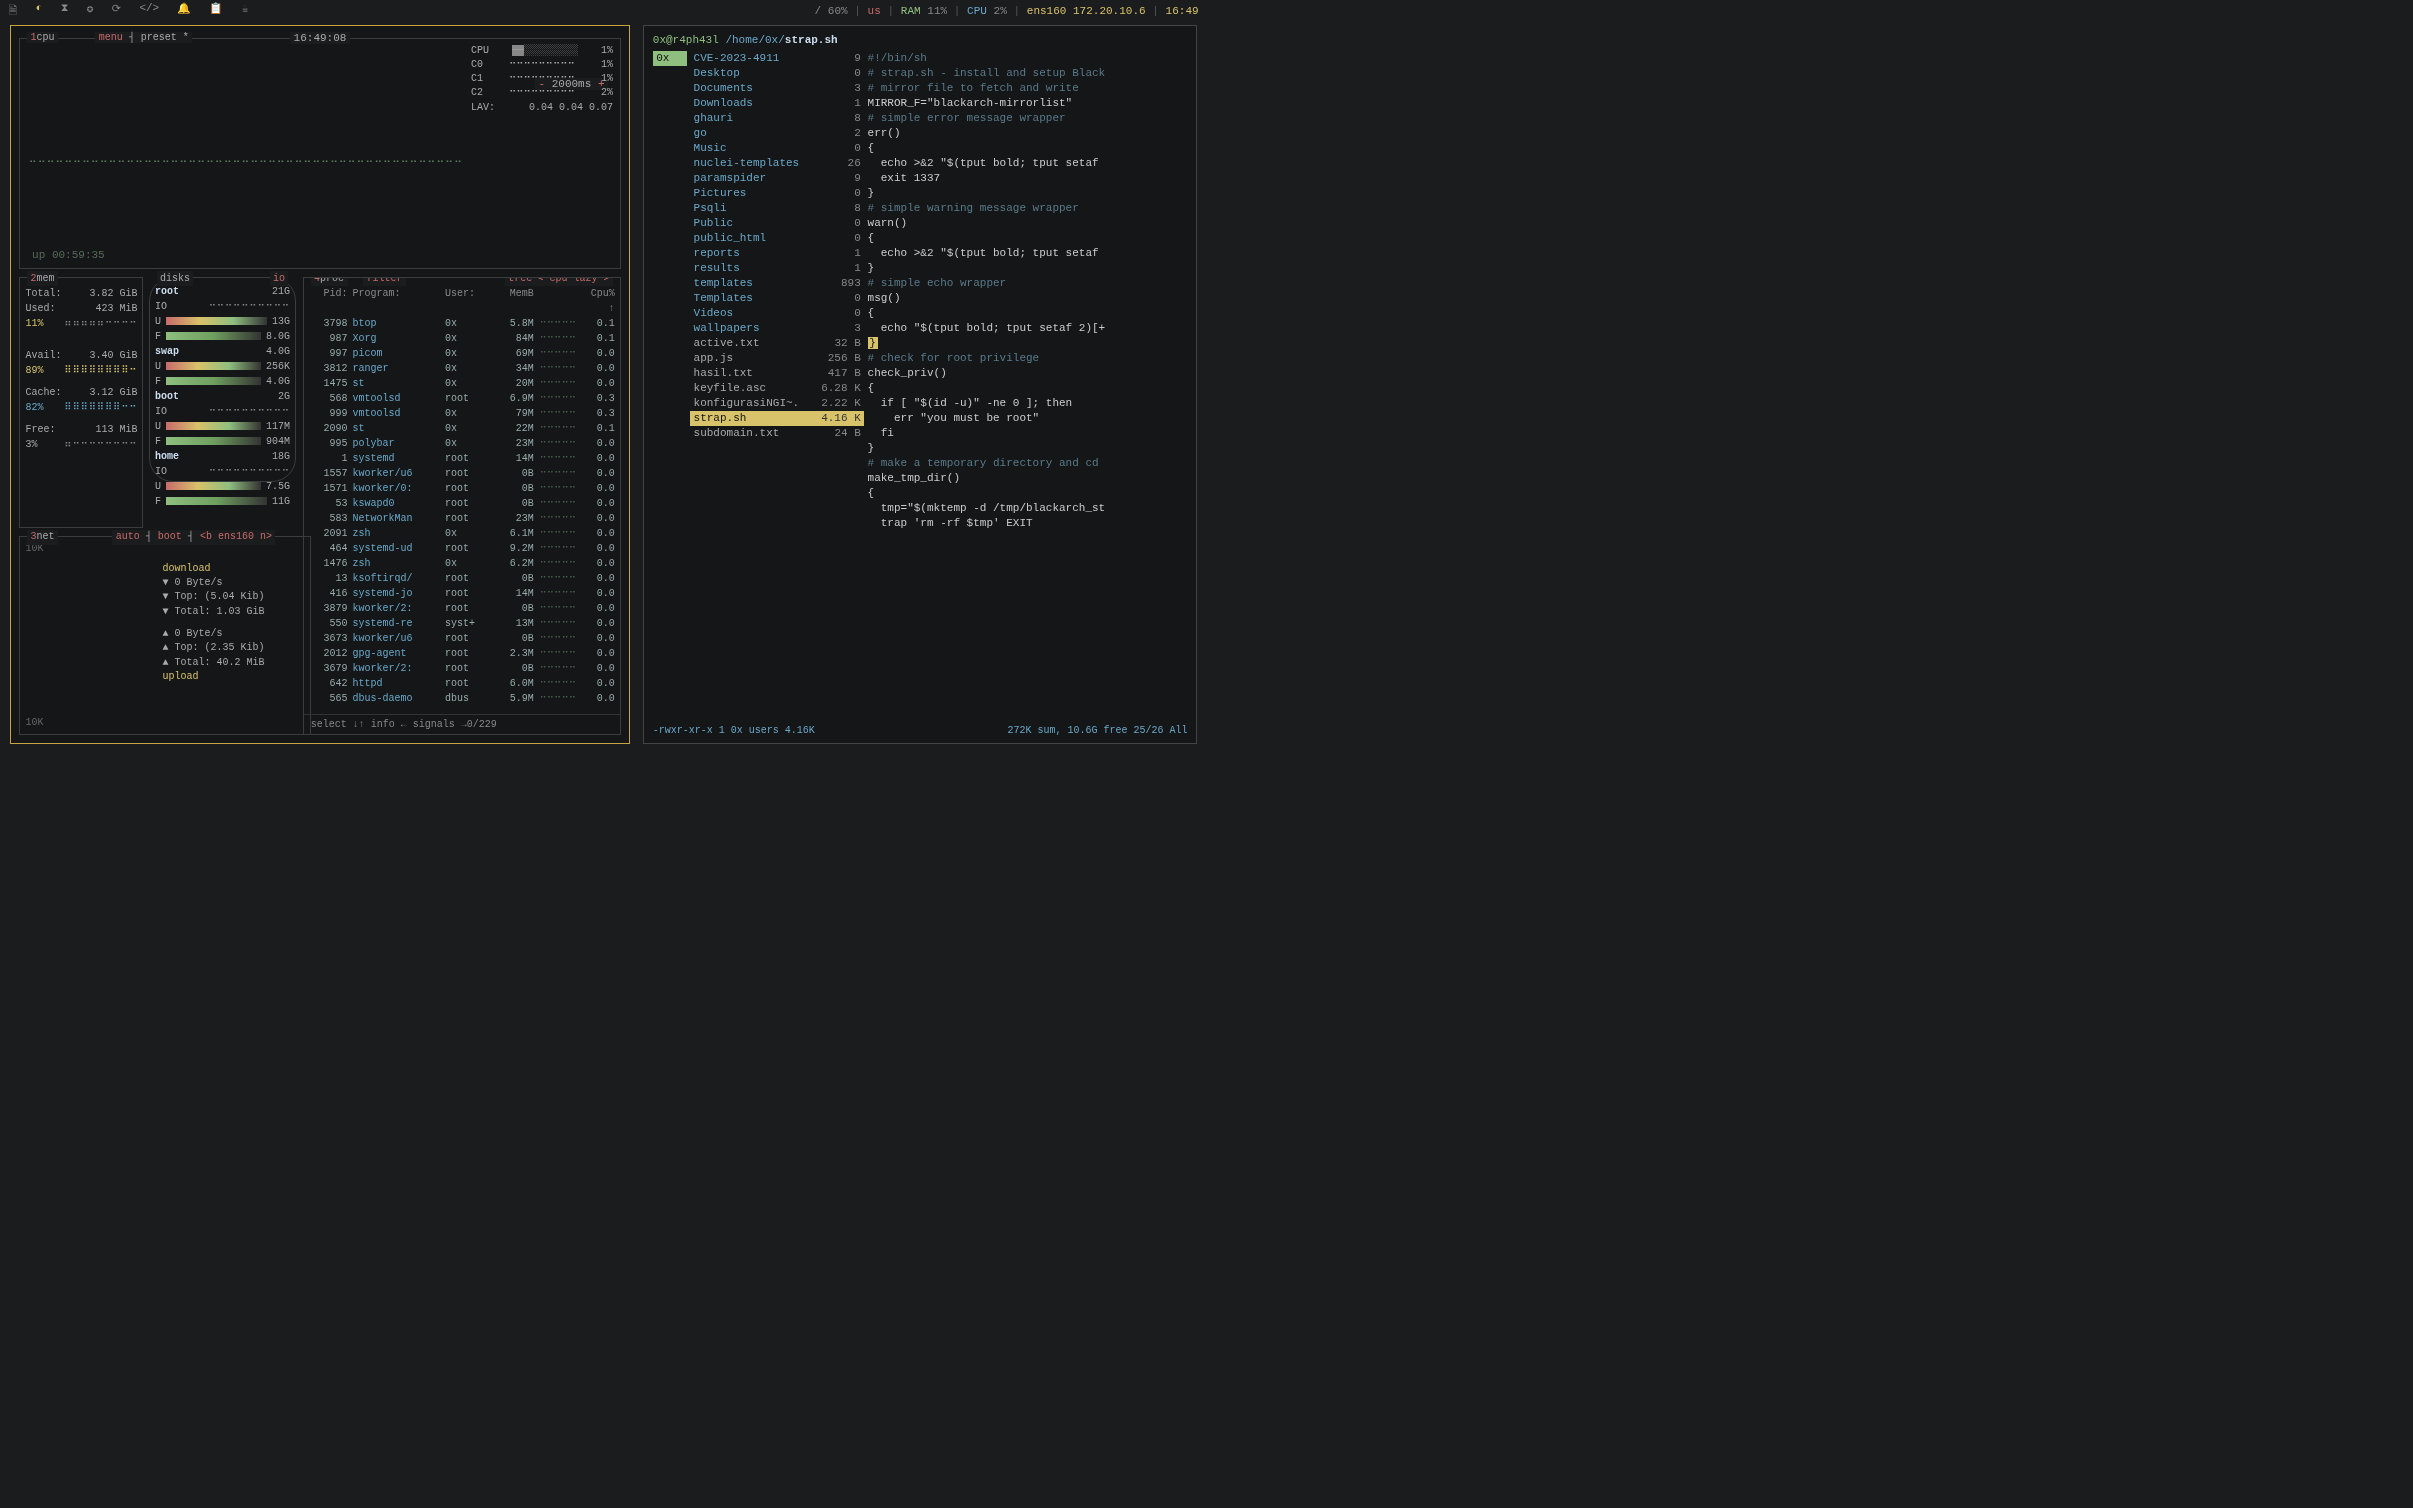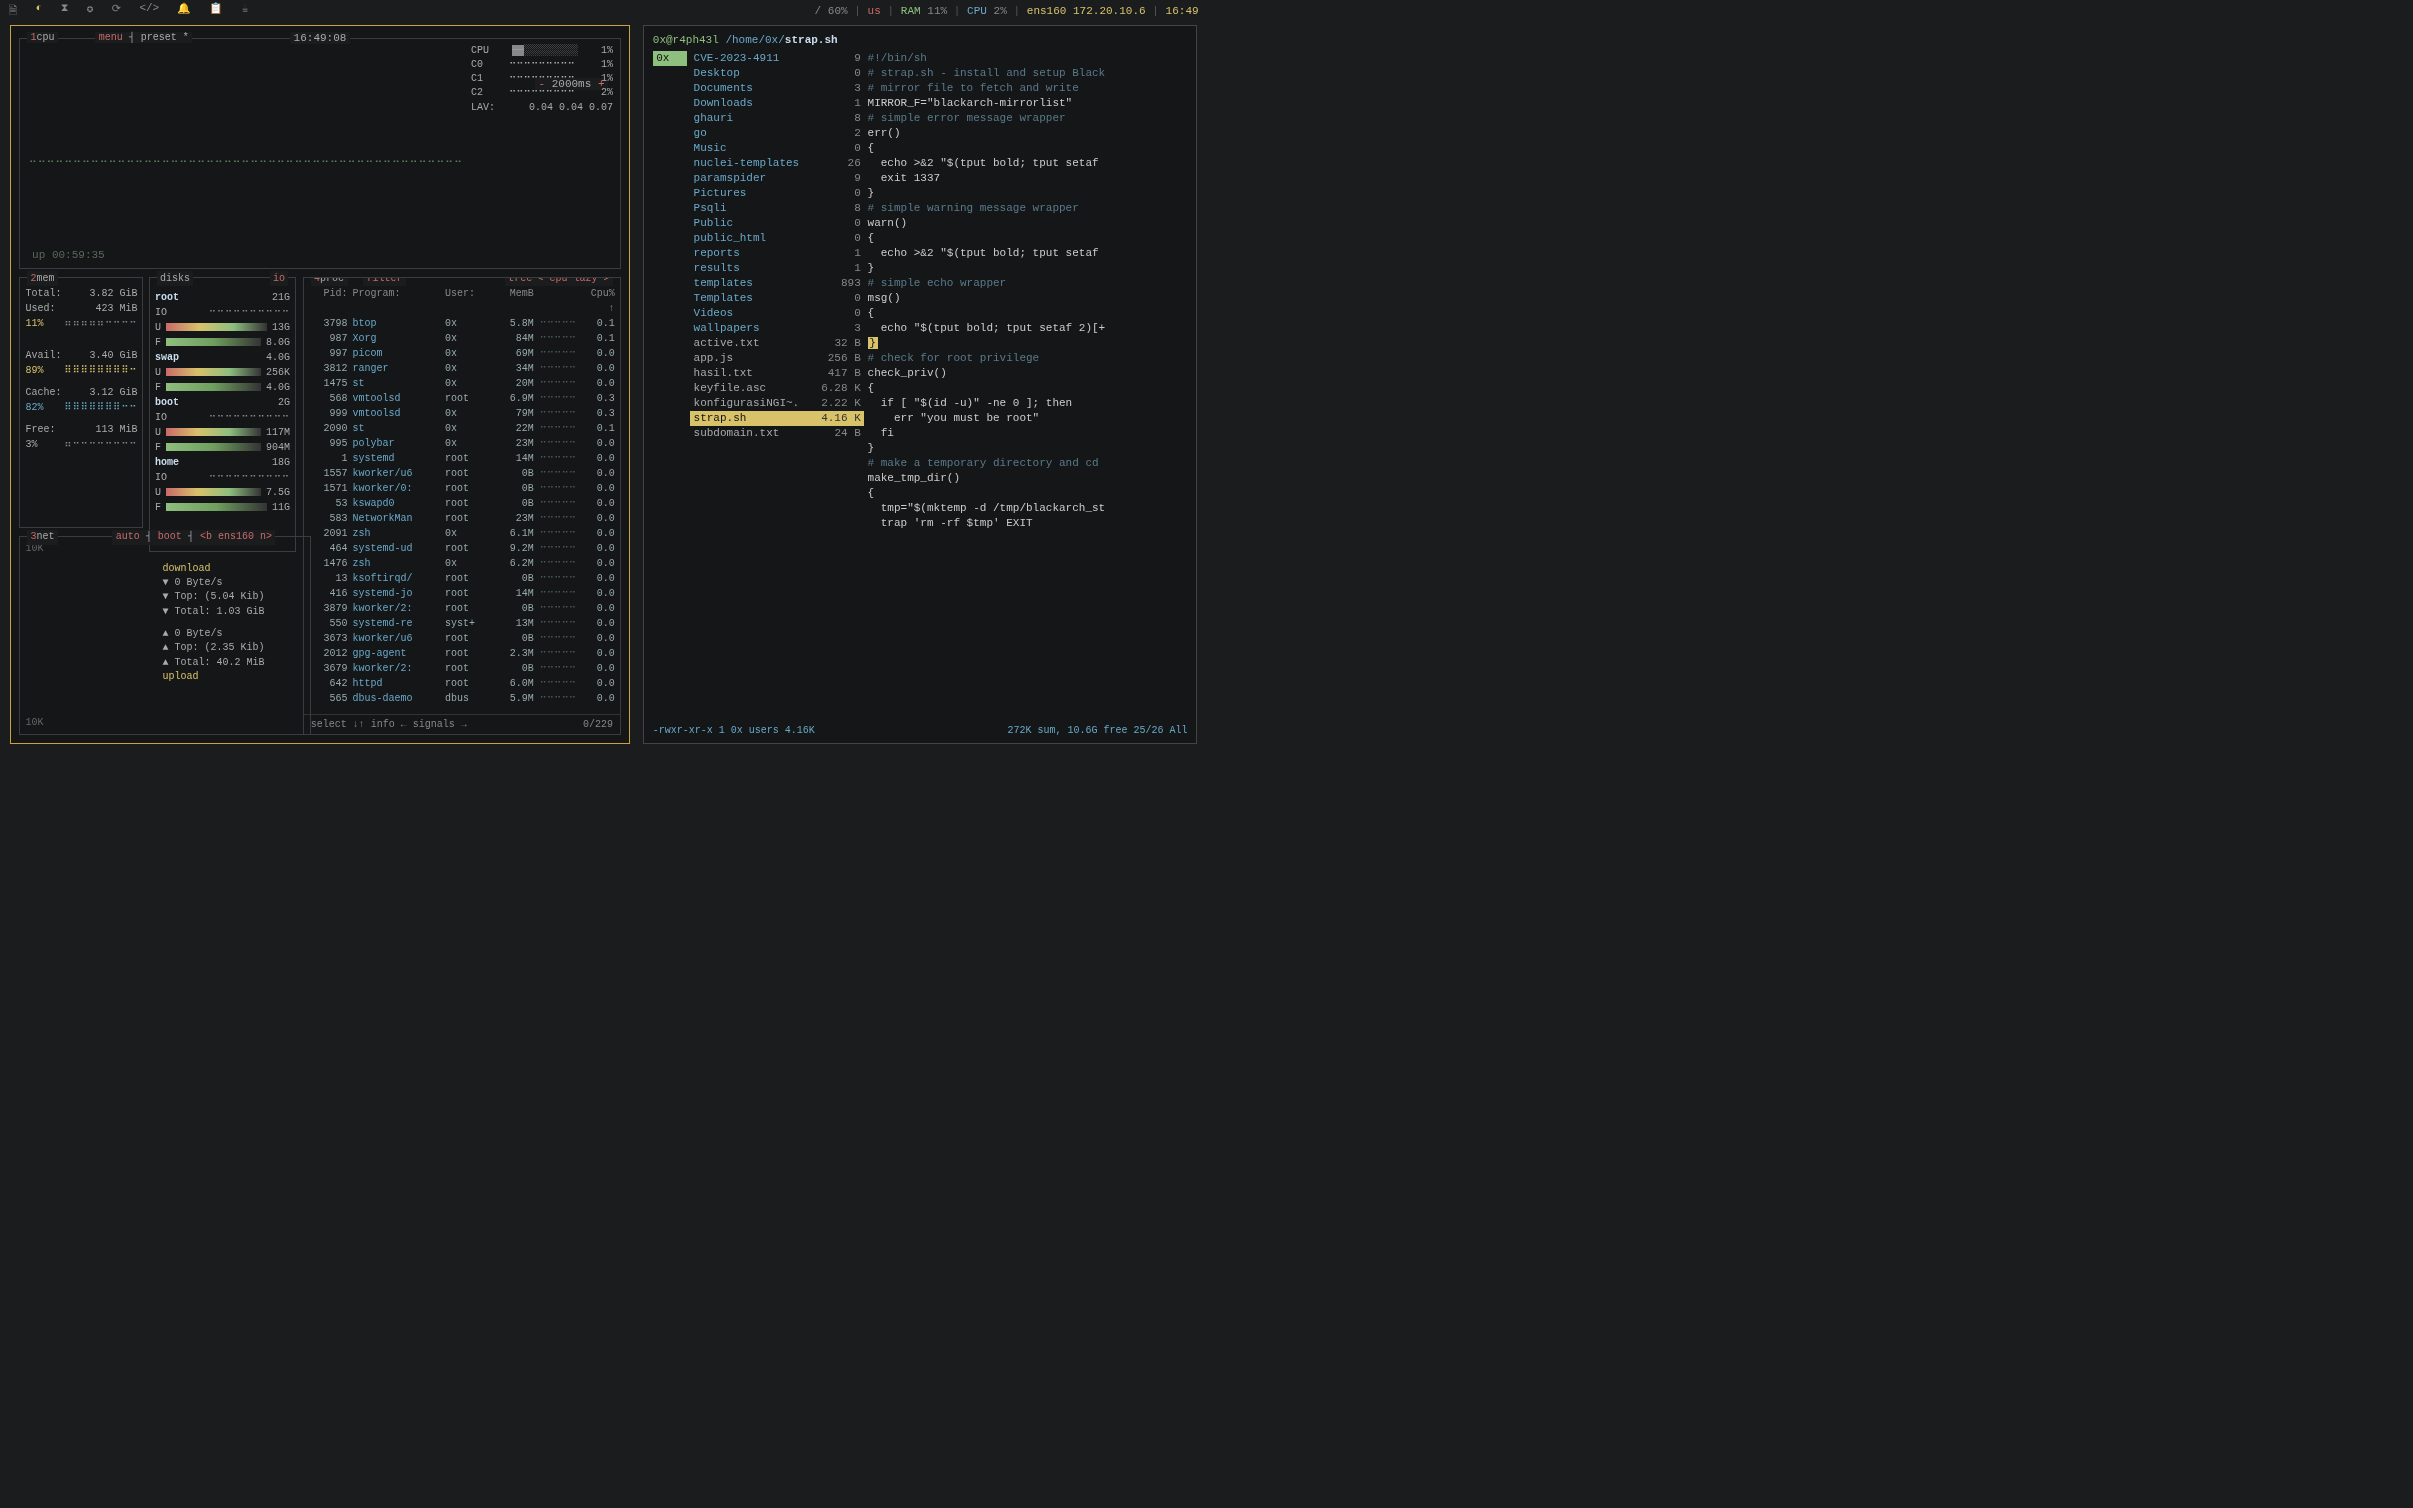--- a/index.html
+++ b/index.html
@@ -47,21 +47,21 @@
   #cpu-dots { position:absolute; left:8.4px; right:159px; top:117px; height:17px; overflow:hidden; color:#5f7f5f; letter-spacing:0.8px; }
 
   
   #box-mem { left:8.4px; top:251px; width:124px; height:251px; font-size:10px; line-height:15px; padding:8.4px 5px 0 5px; }
   #box-mem .row { display:flex; justify-content:space-between; }
   .pct-yel { color:#d8c26a; }
   .pct-cyn { color:#6aa8c8; }
   .dotline { color:#888; letter-spacing:0.8px; overflow:hidden; white-space:nowrap; }
 
   
-  #box-disks { left:138px; top:251px; width:147px; height:275px; font-size:10px; line-height:15px; padding:12px 5px 0 5px; }
+  #box-disks { left:138px; top:251px; width:147px; height:205px; font-size:10px; line-height:15px; padding:6px 5px 0 5px;border-radius:24px; }
   #box-disks .drow { display:flex; justify-content:space-between; }
   #box-disks .dbar { height:8.4px; background:linear-gradient(90deg,#c86a6a,#d8c26a,#8fbf7f,#333); margin:0.8px 0; }
 
   
   #box-net { left:8.4px; top:510px; right:318px; bottom:8.4px; font-size:10px; line-height:14.2px; padding:5px; }
   #net-stats { position:absolute; left:142px; top:25px; }
   #net-stats .nrow { white-space:pre; }
   .tri-d::before{content:'▼ ';}
   .tri-u::before{content:'▲ ';}
 
@@ -70,21 +70,21 @@
   #proc-head { display:flex; color:#888; }
   #proc-head span { display:inline-block; }
   .col-pid{width:40px;text-align:right;}
   .col-prog{width:101px;padding-left:5px;}
   .col-user{width:46px;}
   .col-mem{width:46px;text-align:right;}
   .col-dots{width:50px;text-align:center;color:#4a5a4a;}
   .col-cpu{width:34px;text-align:right;}
   #proc-rows .prow { display:flex; color:#9aa; }
   #proc-rows .prow .col-prog { color:#6aa8c8; }
-  #proc-footer { position:absolute; bottom:0; left:0; right:0; display:flex; justify-content:space-between; padding:1.7px 6.7px; color:#888; border-top:0.8px solid #333; }
+  #proc-footer { position:absolute; bottom:0; left:0; right:0; display:flex; justify-content:flex-start; padding:1.7px 6.7px; color:#888; border-top:0.8px solid #333; }
 
   
   #ranger { padding:6.7px 8.4px; font-size:11px; line-height:15px; }
   #ranger-path { color:#6aa8c8; margin-bottom:3.4px; }
   #ranger-path .user { color:#8fbf7f; }
   #ranger-path .file { color:#cde; font-weight:bold; }
   #ranger-body { display:flex; gap:3.4px; height:627px; overflow:hidden; }
   #col-a { width:34px; }
   #col-a .cur { background:#8fbf7f; color:#111; padding:0 3.4px; }
   #col-b { width:174px; }

